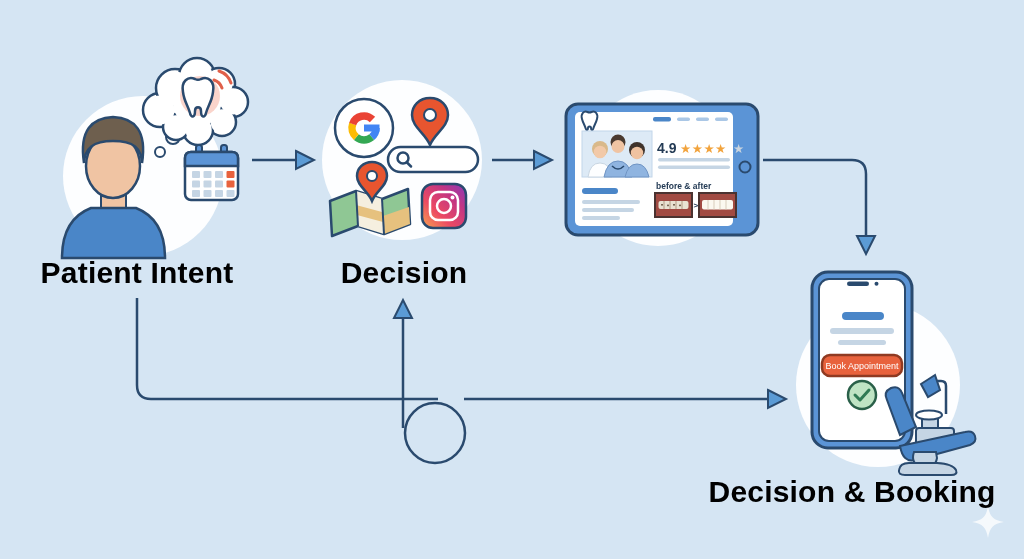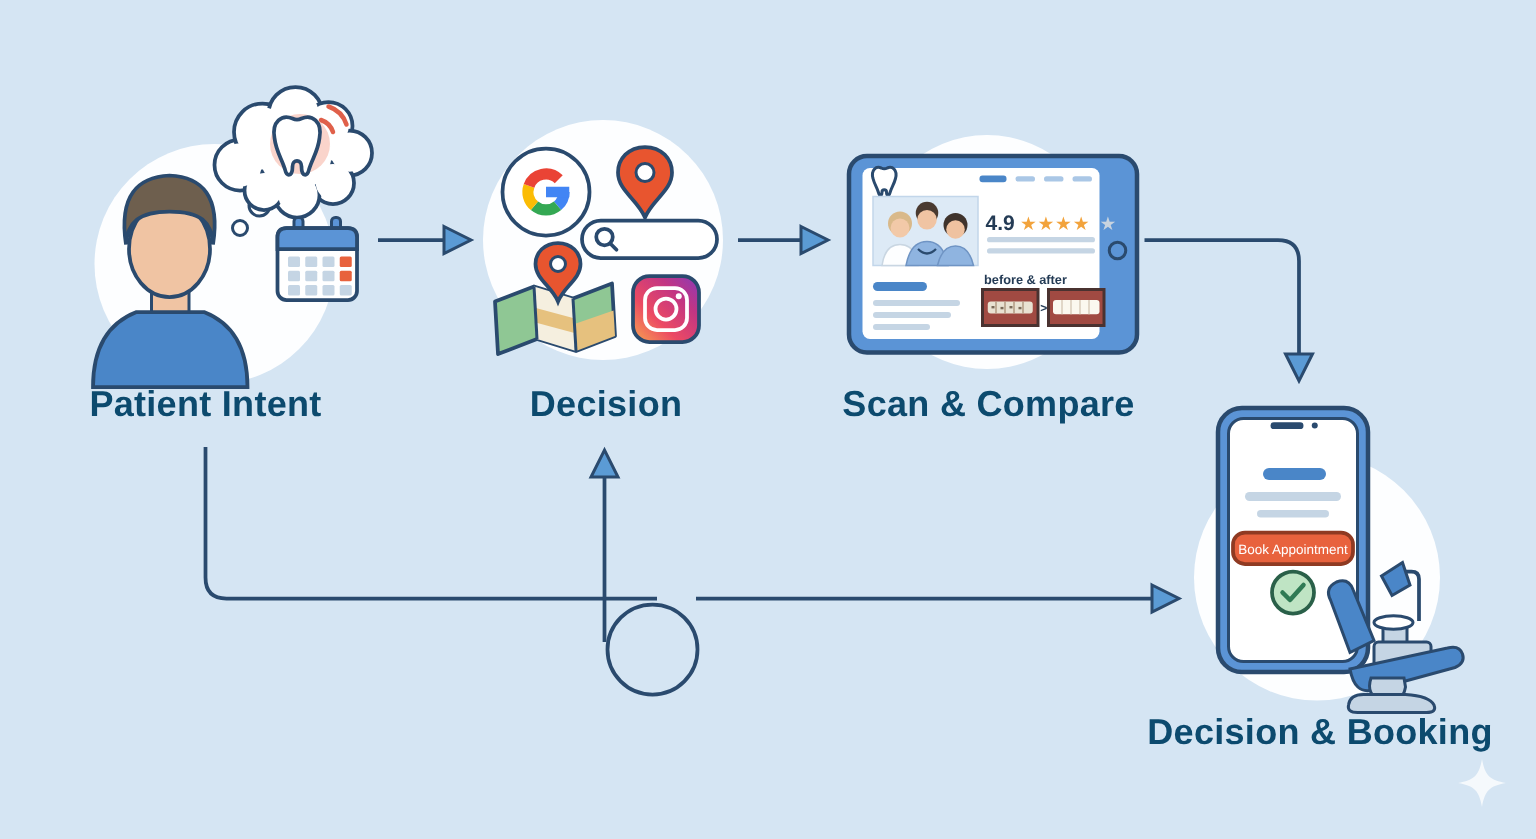--- a/index.html
+++ b/index.html
@@ -1,25 +1,25 @@
 <!DOCTYPE html>
 <html><head>
 <meta charset="utf-8">
 <style>
   html,body{margin:0;padding:0;background:#d5e5f3;}
   .canvas{position:relative;width:1024px;height:559px;background:#d5e5f3;overflow:hidden;
           font-family:"Liberation Sans",sans-serif;}
   .canvas svg{position:absolute;left:0;top:0;}
   svg text{font-family:"Liberation Sans",sans-serif;}
-  .stage-label{position:absolute;transform:translateX(-50%);font-weight:700;font-size:24px;
-               color:#0c4a6e;white-space:nowrap;letter-spacing:.2px;}
+  .stage-label{position:absolute;transform:translateX(-50%);font-weight:700;font-size:30px;
+               color:#000000;white-space:nowrap;letter-spacing:.2px;}
   .lbl-patient{left:137px;top:256px;}
   .lbl-discovery{left:404px;top:256px;}
   .lbl-scan{left:659px;top:256px;}
-  .lbl-decision{left:880px;top:475px;}
+  .lbl-decision{left:852px;top:475px;}
 </style>
 </head>
 <body>
 
 <div class="canvas">
 
 <svg width="1024" height="559" viewBox="0 0 1024 559">
   <defs>
     <linearGradient id="igGrad" x1="0" y1="1" x2="1" y2="0">
       <stop offset="0" stop-color="#f7a650"></stop>
@@ -264,15 +264,14 @@
     <path d="M900,446 L965,432 q8,-2 10,4 q2,6 -5,9 L915,460 q-12,3 -15,-14 z" fill="#4a86c8" stroke="#2a4a6e" stroke-width="2"></path>
     <path d="M914,452 q-4,12 8,15 q13,3 15,-9 l-1,-6 z" fill="#c5d5e4" stroke="#2a4a6e" stroke-width="2"></path>
     <path d="M899,470 q1,-7 10,-7 h28 q16,1 19,7 q2,5 -5,5 h-46 q-7,0 -6,-5 z" fill="#c5d5e4" stroke="#2a4a6e" stroke-width="2"></path>
   </g>
 
   <path d="M988,506 C990,517 993,520 1004,522 C993,524 990,527 988,538 C986,527 983,524 972,522 C983,520 986,517 988,506 Z" fill="#ffffff" opacity="0.75"></path>
 </svg>
 
   <div class="stage-label lbl-patient">Patient Intent</div>
   <div class="stage-label lbl-discovery">Decision</div>
-  <div class="stage-label lbl-scan">Scan &amp; Compare</div>
   <div class="stage-label lbl-decision">Decision &amp; Booking</div>
 </div>
 
 </body></html>

